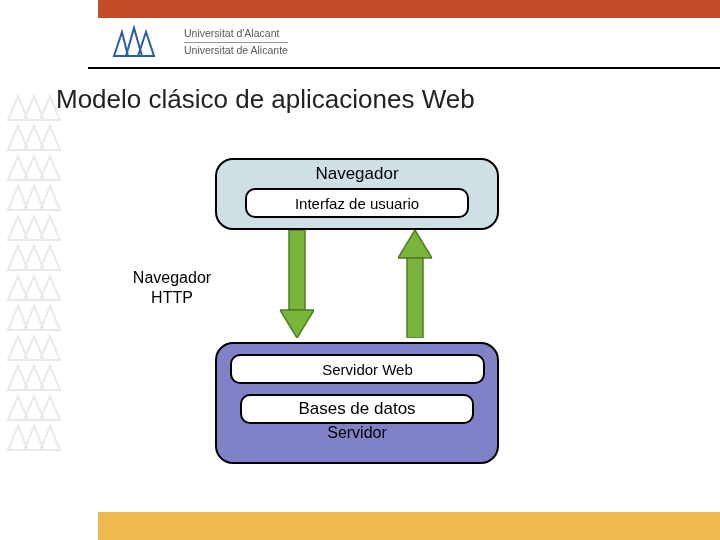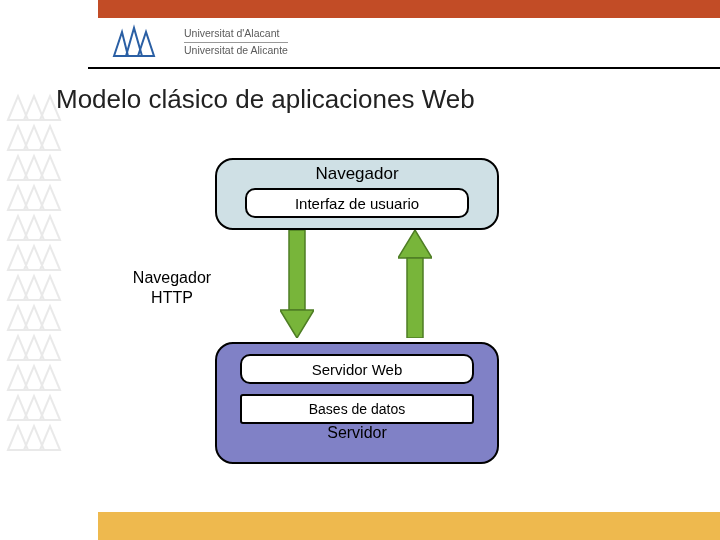--- a/index.html
+++ b/index.html
@@ -74,26 +74,26 @@
     left: 215px; top: 212px;
     width: 280px; height: 118px;
     background: #8081c6;
     border: 2px solid #000;
     border-radius: 18px;
     text-align: center;
   }
   .ws {
     margin: 10px auto 0 auto; width: 230px; height: 26px;
     background:#fff; border:2px solid #000; border-radius:10px;
-    font-size:15px; display:flex; align-items:center; justify-content:center;
+    font-size:15px; display:flex; align-items:center; justify-content:center;padding-left:21px;
   }
   .db {
     margin: 10px auto 0 auto; width: 230px; height: 26px;
-    background:#fff; border:2px solid #000; border-radius:3px;
-    font-size:14px; display:flex; align-items:center; justify-content:center;
+    background:#fff; border:2px solid #000; border-radius:10px;
+    font-size:17px; display:flex; align-items:center; justify-content:center;
   }
   .srv-label { font-size:16px; margin-top:0; color:#000; }
 
   .txt-left {
     position:absolute; left:122px; top:138px; width:100px; text-align:center;
     font-size:16px; line-height:1.25;
   }
   .txt-right {
     position:absolute; left:498px; top:134px; width:130px; text-align:center;
     font-size:16px; line-height:1.25;

